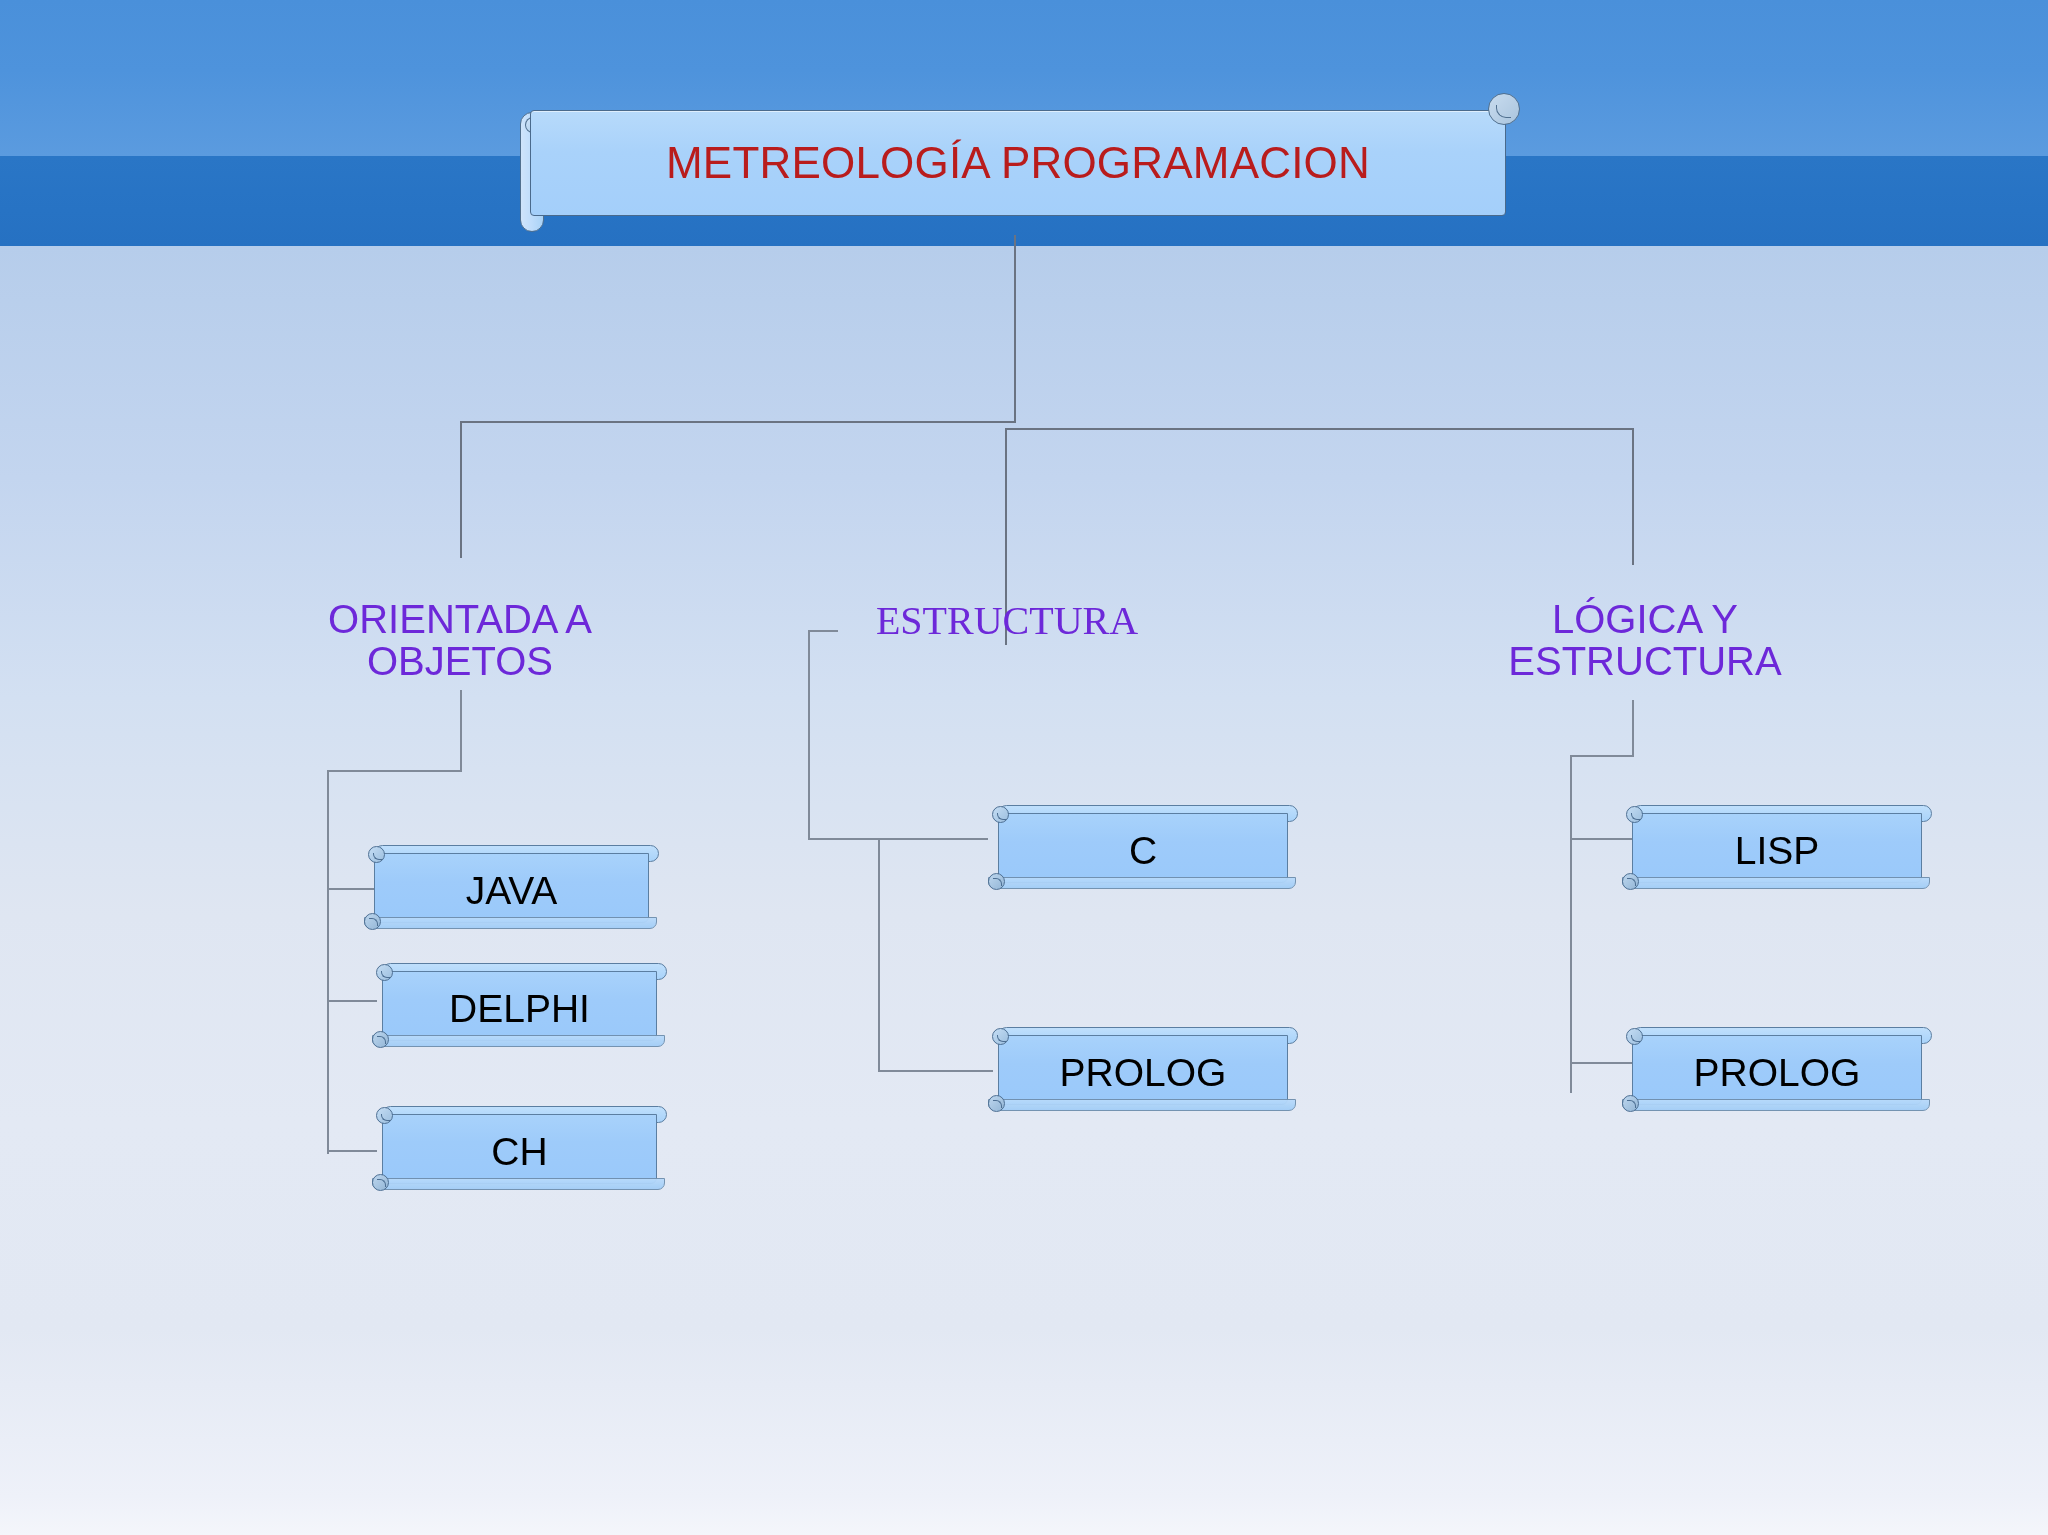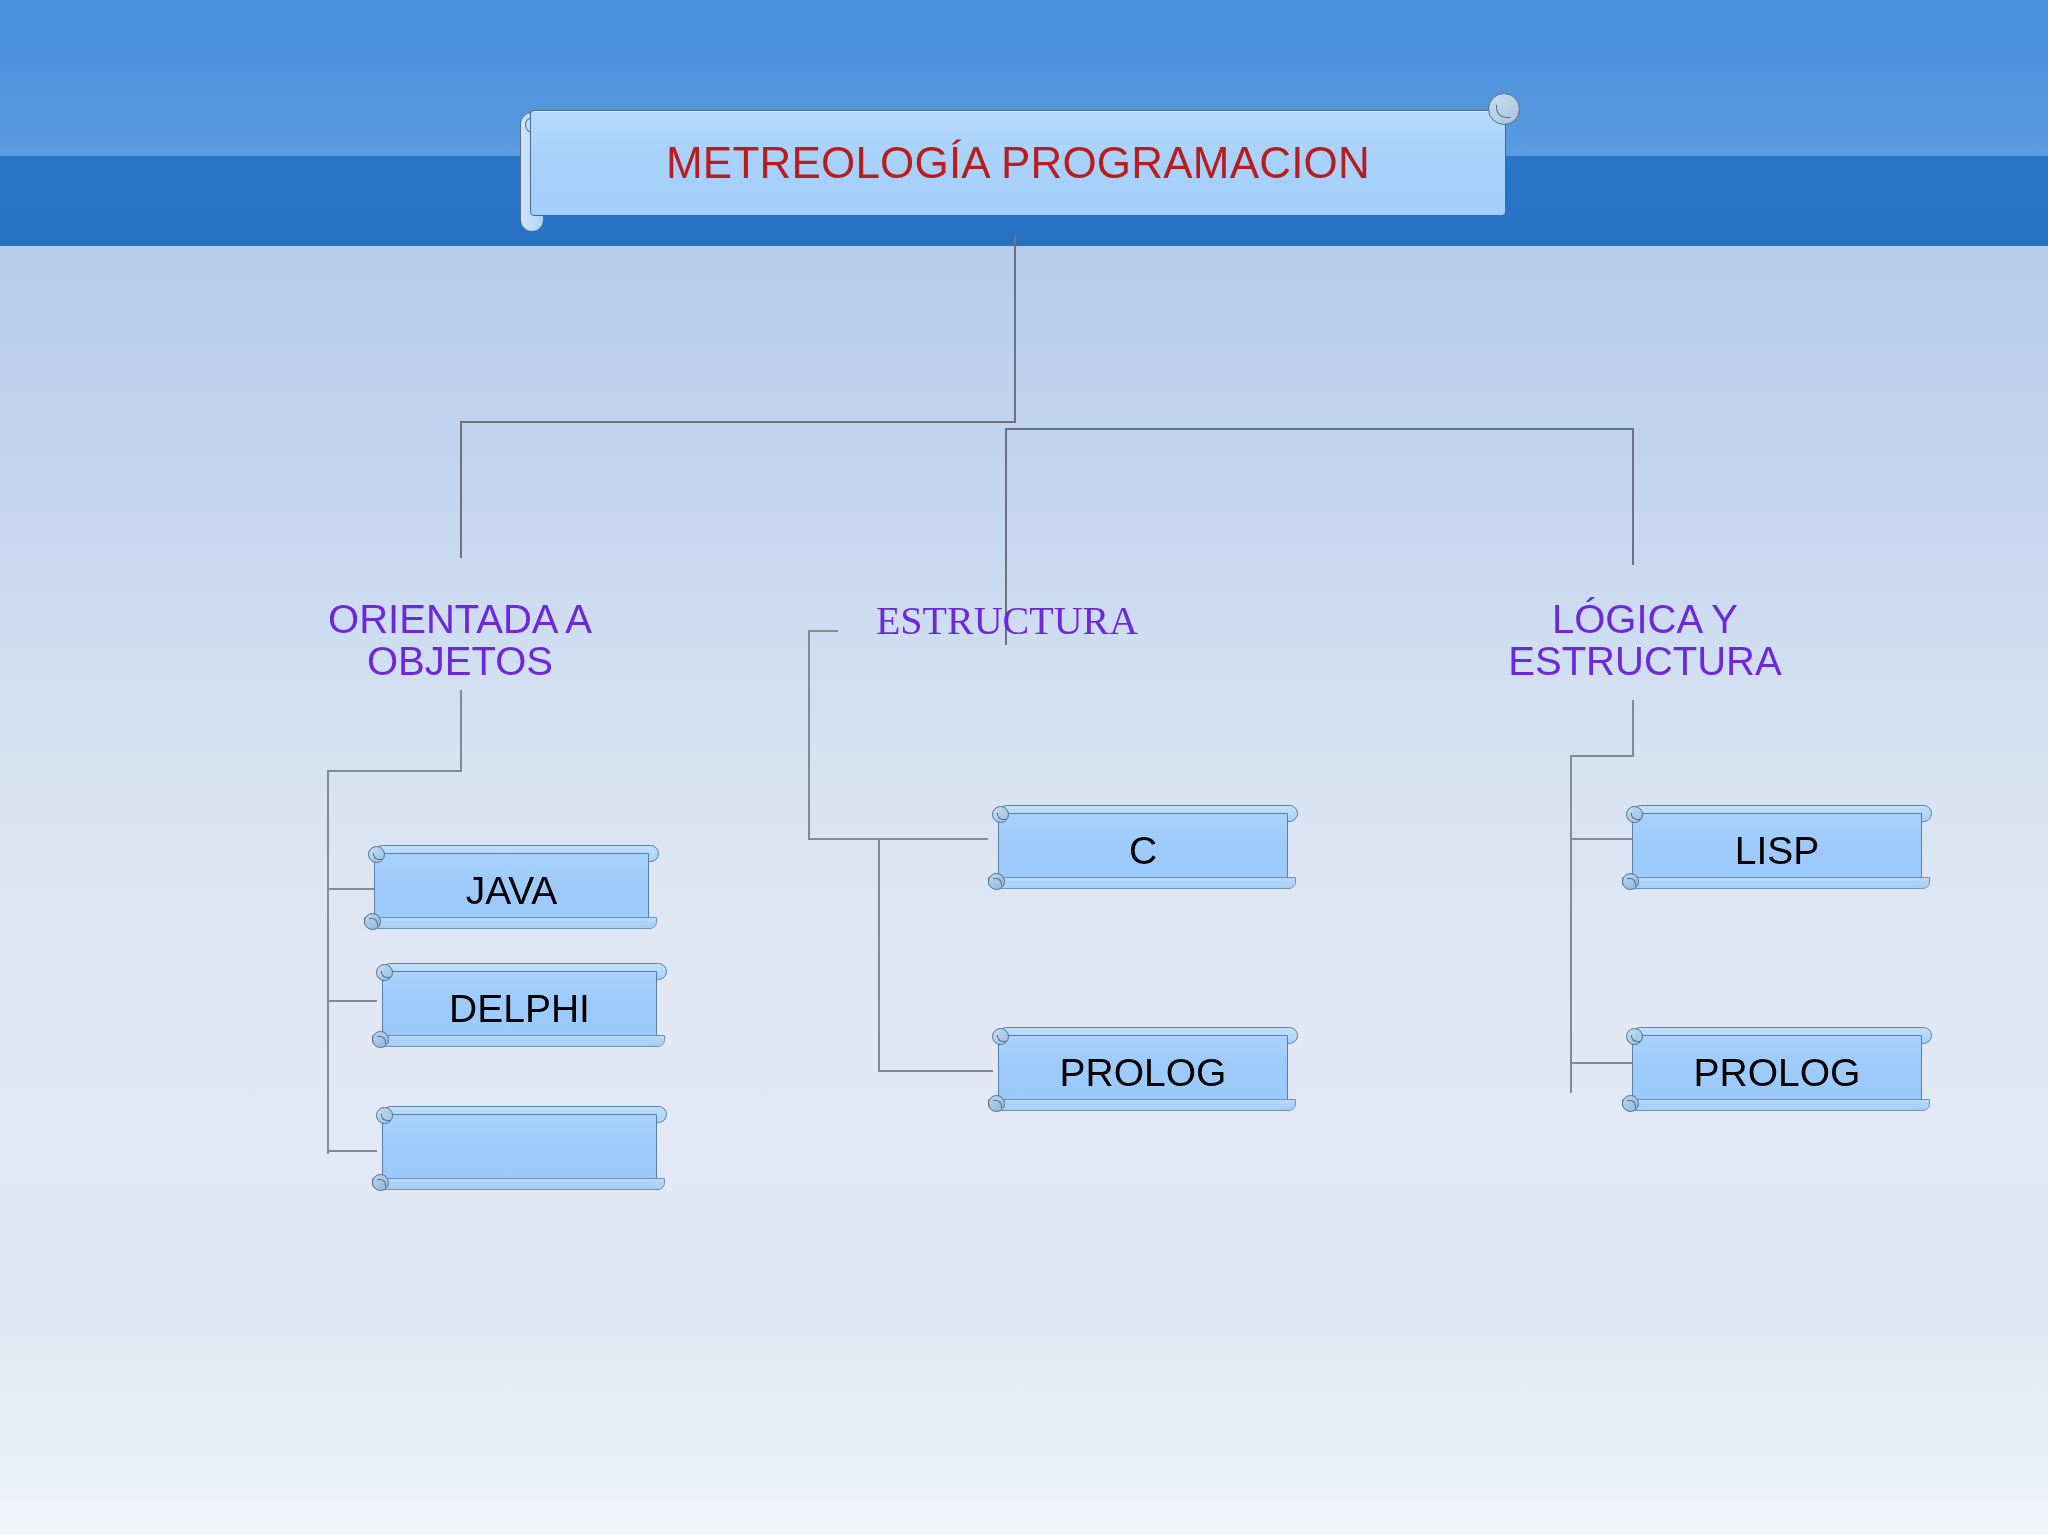--- a/index.html
+++ b/index.html
@@ -304,20 +304,21 @@
     <div class="curl-bl"></div>
     <div class="label">DELPHI</div>
   </div>
 
   <div class="scroll-h" style="left:372px; top:1106px; width:285px; height:78px;">
     <div class="roll-top"></div>
     <div class="sheet"></div>
     <div class="roll-bottom"></div>
     <div class="curl-tl"></div>
     <div class="curl-bl"></div>
+    <div class="label">CH</div>
   </div>
 
   <div class="line h thin" style="left:808px; top:630px; width:30px;"></div>
   <div class="line v thin" style="left:808px; top:630px; height:210px;"></div>
   <div class="line h thin" style="left:808px; top:838px; width:180px;"></div>
   <div class="line v thin" style="left:878px; top:838px; height:234px;"></div>
   <div class="line h thin" style="left:878px; top:1070px; width:115px;"></div>
 
   <div class="scroll-h" style="left:988px; top:805px; width:300px; height:78px;">
     <div class="roll-top"></div>

